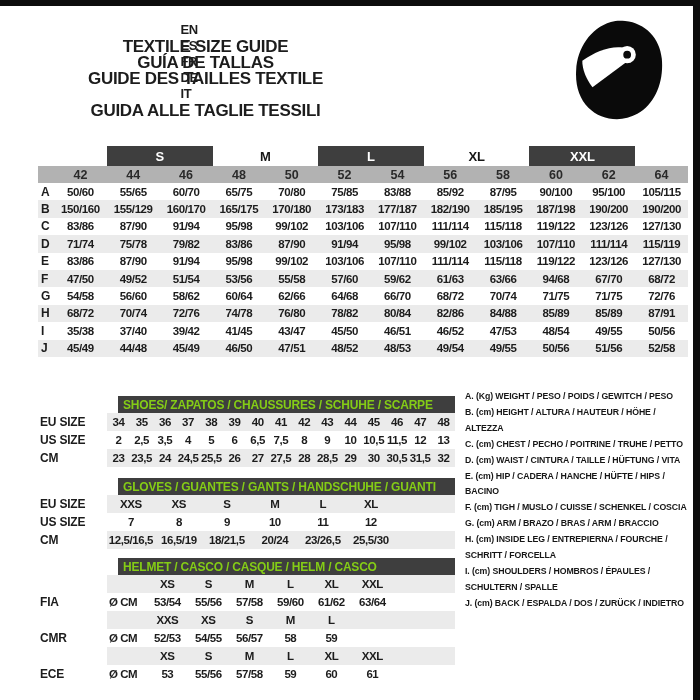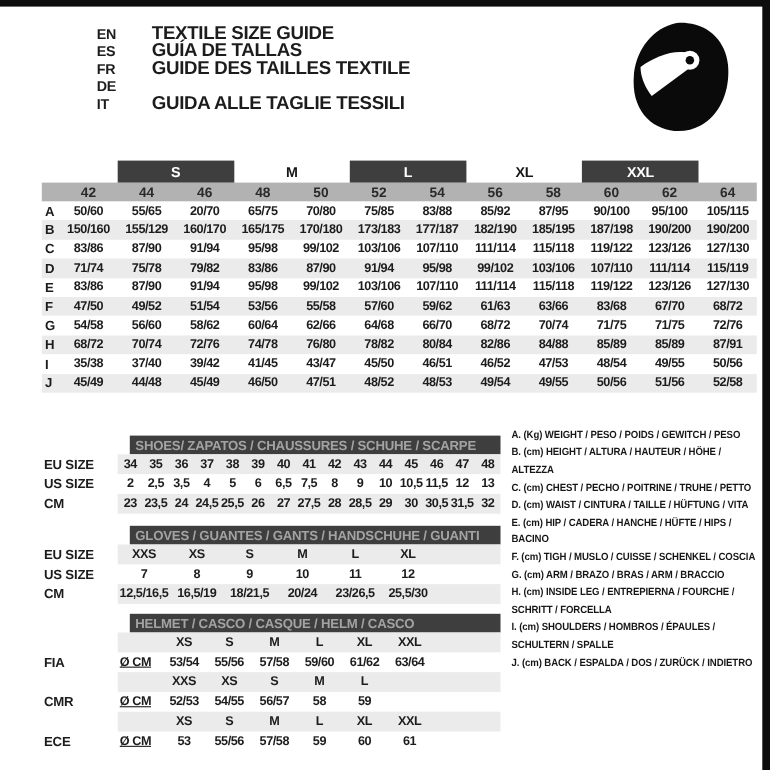--- a/index.html
+++ b/index.html
@@ -9,21 +9,21 @@
     background:#ffffff;
     font-family:"Liberation Sans", sans-serif;
     color:#1c1c1c;
     overflow:hidden;
   }
   .edge-top { position:absolute; top:0; left:0; width:700px; height:6px; background:#0d0d0d; }
   .edge-right { position:absolute; top:0; right:0; width:7px; height:700px; background:#0d0d0d; }
 
   
   .lang-block { position:absolute; left:88px; top:22px; }
-  .lang-row { display:flex; height:16px; align-items:center; }
+  .lang-row { display:flex; height:16px; align-items:center;flex-direction:column; }
   .lang-code { width:50px; font-weight:bold; font-size:13px; letter-spacing:-0.3px; }
   .lang-label { font-weight:bold; font-size:17px; letter-spacing:-0.3px; white-space:nowrap; }
 
   .brand-helmet { position:absolute; left:572px; top:18px; width:94px; height:104px; }
 
   
   .main-table { position:absolute; left:38px; top:146px; width:650px; }
   .trow { display:grid; grid-template-columns:16px repeat(12, 1fr); }
   .group-row { height:20px; }
   .gbox, .glabel {
@@ -36,33 +36,33 @@
   .num-cell { display:flex; align-items:center; justify-content:center; font-weight:bold; font-size:12.5px; color:#2a2a2a; }
   .drow { height:17.4px; }
   .drow.shaded { background:#ebebeb; }
   .dletter { display:flex; align-items:center; padding-left:3px; font-weight:bold; font-size:12px; }
   .dcell { display:flex; align-items:center; justify-content:center; font-weight:bold; font-size:11.5px; letter-spacing:-0.4px; white-space:nowrap; }
 
   
   .section { position:absolute; left:40px; width:415px; }
   .sec-bar {
     margin-left:78px; width:337px; height:17px;
-    background:#3e3e3e; color:#a3a3a3;
+    background:#3e3e3e; color:#84cc16;
     font-weight:bold; font-size:12px; letter-spacing:-0.2px;
     display:flex; align-items:center; padding-left:5px; white-space:nowrap;
   }
   .srow { display:flex; height:18px; }
   .srow-label { width:78px; font-weight:bold; font-size:12px; display:flex; align-items:center; letter-spacing:-0.2px; }
   .srow-cells { width:406px; display:grid; }
   .srow-cells.shaded { background:#ebebeb; }
   .grid-shoes  { grid-template-columns:repeat(15, 1fr); }
   .grid-gloves { grid-template-columns:repeat(6, 48px); }
   .grid-helmet { grid-template-columns:40px repeat(6, 41px); }
   .scell { display:flex; align-items:center; justify-content:center; font-weight:bold; font-size:11.5px; letter-spacing:-0.4px; white-space:nowrap; }
-  .scell.first { justify-content:flex-start; padding-left:2px;text-decoration:underline; }
+  .scell.first { justify-content:flex-start; padding-left:2px; }
 
   
   .legend {
     position:absolute; left:465px; top:388px; width:248px;
     transform:scaleX(0.92); transform-origin:left top;
     font-weight:bold; font-size:9.5px; letter-spacing:-0.1px; color:#161616;
   }
   .legend-item { line-height:15.9px; }
 </style>
 </head>
@@ -125,21 +125,21 @@
       <div class="num-cell">58</div>
       <div class="num-cell">60</div>
       <div class="num-cell">62</div>
       <div class="num-cell">64</div>
     </div>
   <div id="dataRows">
       <div class="trow drow">
         <div class="dletter">A</div>
         <div class="dcell">50/60</div>
         <div class="dcell">55/65</div>
-        <div class="dcell">20/70</div>
+        <div class="dcell">60/70</div>
         <div class="dcell">65/75</div>
         <div class="dcell">70/80</div>
         <div class="dcell">75/85</div>
         <div class="dcell">83/88</div>
         <div class="dcell">85/92</div>
         <div class="dcell">87/95</div>
         <div class="dcell">90/100</div>
         <div class="dcell">95/100</div>
         <div class="dcell">105/115</div>
       </div>
@@ -207,21 +207,21 @@
         <div class="dletter">F</div>
         <div class="dcell">47/50</div>
         <div class="dcell">49/52</div>
         <div class="dcell">51/54</div>
         <div class="dcell">53/56</div>
         <div class="dcell">55/58</div>
         <div class="dcell">57/60</div>
         <div class="dcell">59/62</div>
         <div class="dcell">61/63</div>
         <div class="dcell">63/66</div>
-        <div class="dcell">83/68</div>
+        <div class="dcell">94/68</div>
         <div class="dcell">67/70</div>
         <div class="dcell">68/72</div>
       </div>
       <div class="trow drow">
         <div class="dletter">G</div>
         <div class="dcell">54/58</div>
         <div class="dcell">56/60</div>
         <div class="dcell">58/62</div>
         <div class="dcell">60/64</div>
         <div class="dcell">62/66</div>

